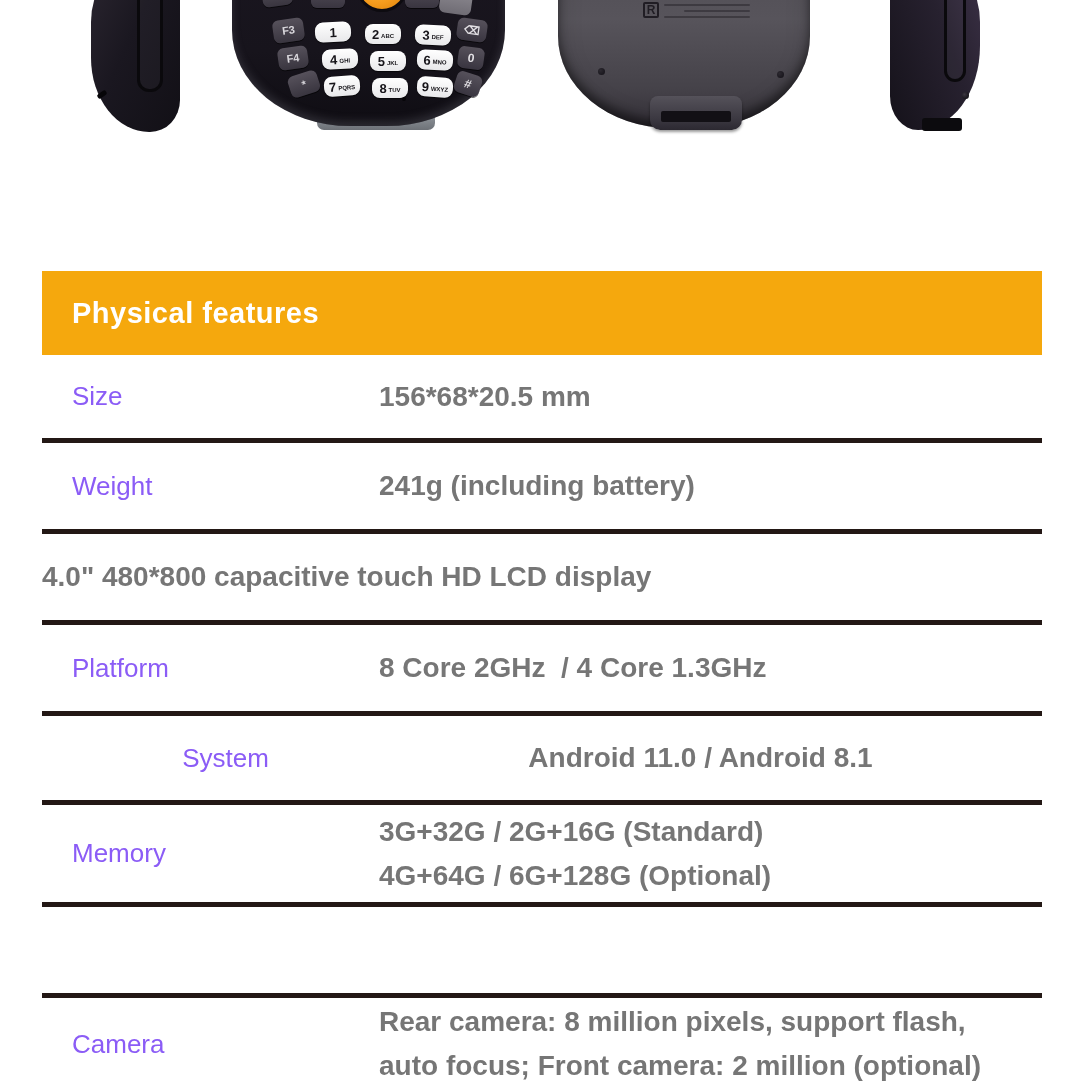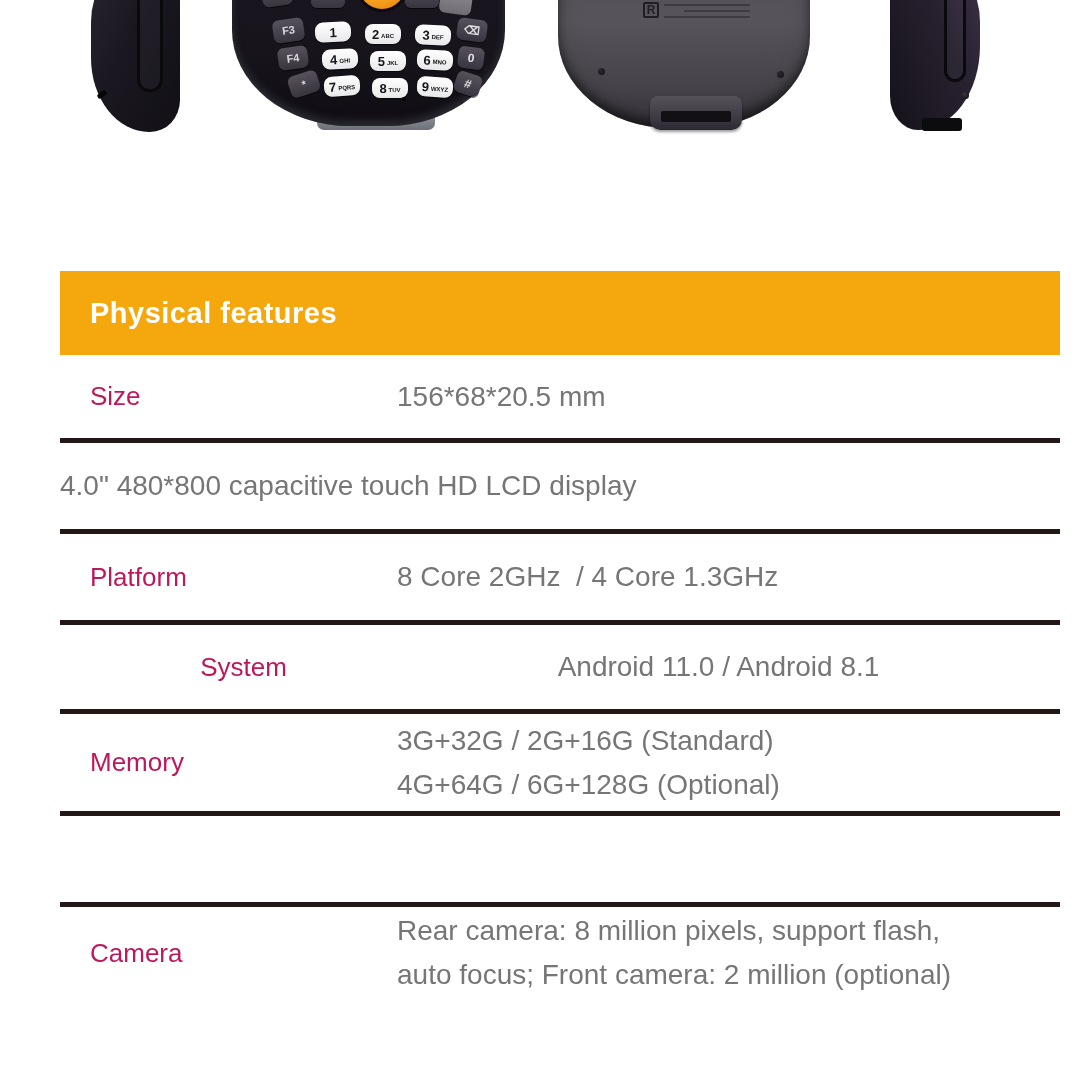--- a/index.html
+++ b/index.html
@@ -104,40 +104,41 @@
   .side-right .hole{
     position:absolute;left:74px;top:92px;width:7px;height:7px;border-radius:50%;
     background:radial-gradient(circle at 35% 35%,#3a3540,#09080b);
   }
   .side-right .foot{
     position:absolute;left:34px;top:118px;width:40px;height:13px;
     background:#0c0b0e;border-radius:3px;
   }
 
   
-  .spec{position:absolute;left:60px;top:271px;width:1000px;}
+  .spec{position:absolute;left:42px;top:271px;width:1000px;}
   .spec-header{
     height:84px;background:#F5A80D;display:flex;align-items:center;
     padding-left:30px;
   }
   .spec-header span{color:#ffffff;font-size:29px;font-weight:bold;letter-spacing:.5px;}
   .spec-row{
     display:flex;align-items:center;border-bottom:5px solid #231815;
     height:86px;
   }
   .row-size{height:83px;}
   .row-system{height:84px;text-align:center;}
   .row-memory{height:97px;}
   .row-camera{height:92px;border-bottom:none;}
   .spec-label{
-    width:307px;flex:none;padding-left:30px;font-size:26px;color:#be185d;
+    width:307px;flex:none;padding-left:30px;font-size:26px;color:#8b5cf6;
   }
   .spec-value{
     flex:1;font-size:28px;color:#767676;white-space:pre-wrap;line-height:44px;
     padding-right:20px;
+    font-weight:bold;
   }
 </style>
 </head>
 <body>
 
 <div class="gallery">
 
   <div class="view side-left">
     <div class="shell"></div>
     <div class="side-btn"></div>
@@ -245,20 +246,24 @@
 <div class="spec">
   <div class="spec-header">
     <span>Physical features</span>
   </div>
 
   <div class="spec-row row-size">
     <div class="spec-label">Size</div>
     <div class="spec-value">156*68*20.5 mm</div>
   </div>
 
+  <div class="spec-row">
+    <div class="spec-label">Weight</div>
+    <div class="spec-value">241g (including battery)</div>
+  </div>
 
   <div class="spec-row">
     <div class="spec-value">4.0" 480*800 capacitive touch HD LCD display</div>
   </div>
 
   <div class="spec-row">
     <div class="spec-label">Platform</div>
     <div class="spec-value">8 Core 2GHz  / 4 Core 1.3GHz</div>
   </div>
 

